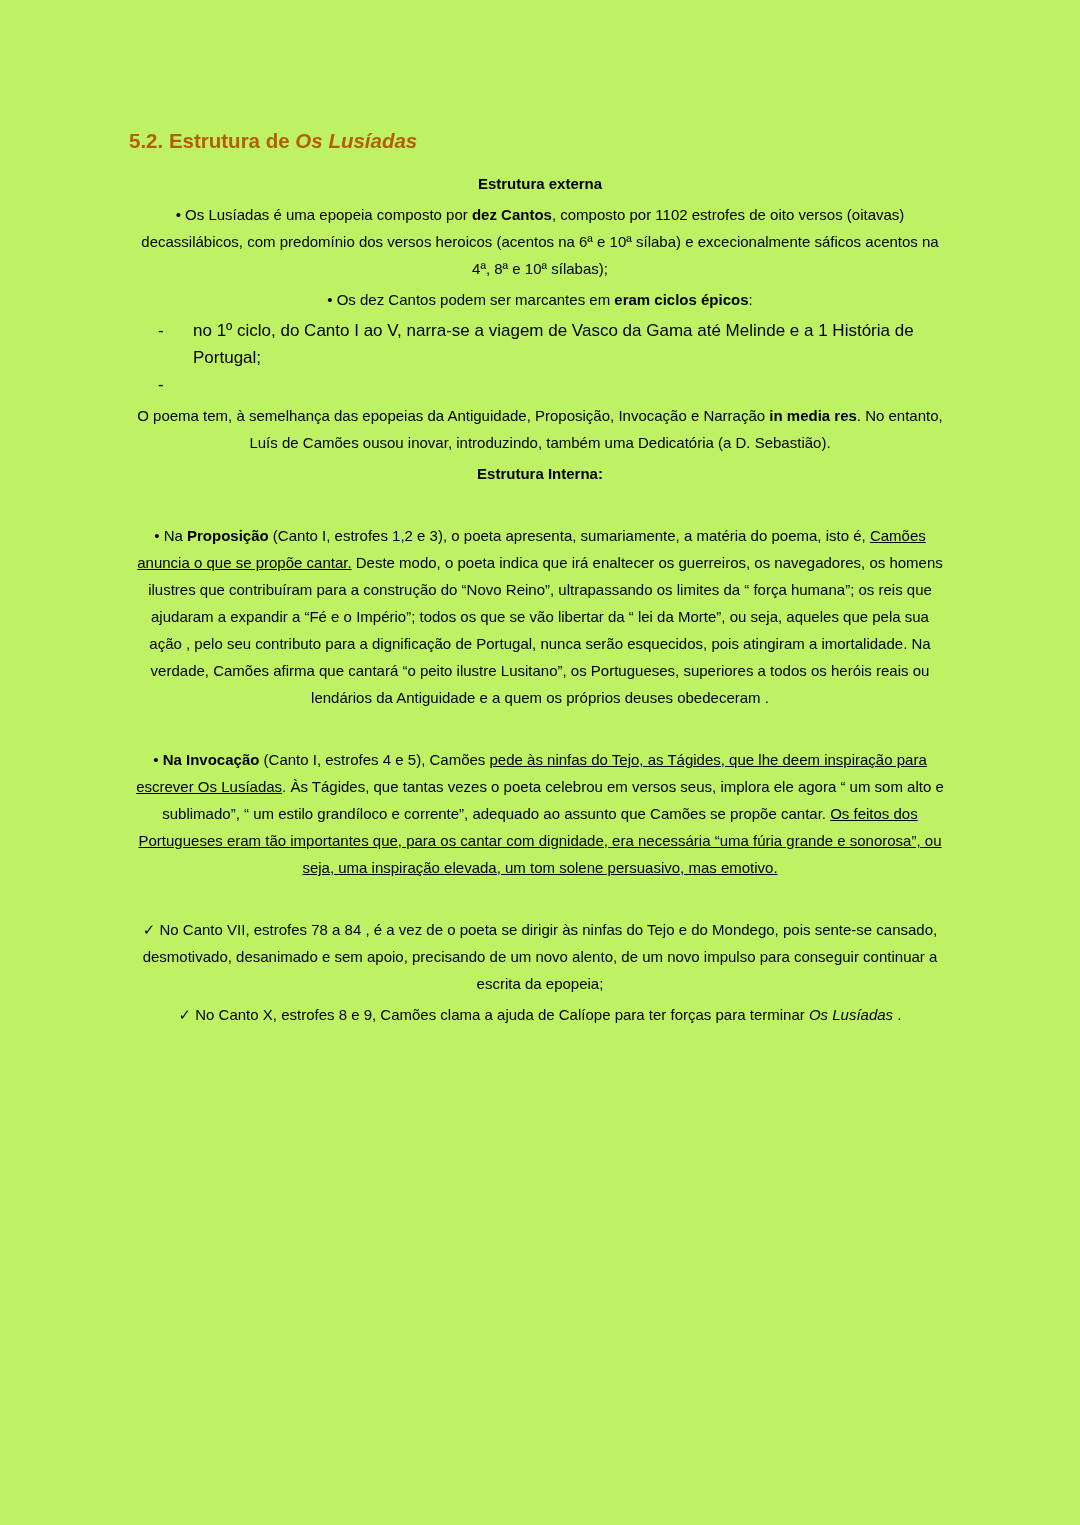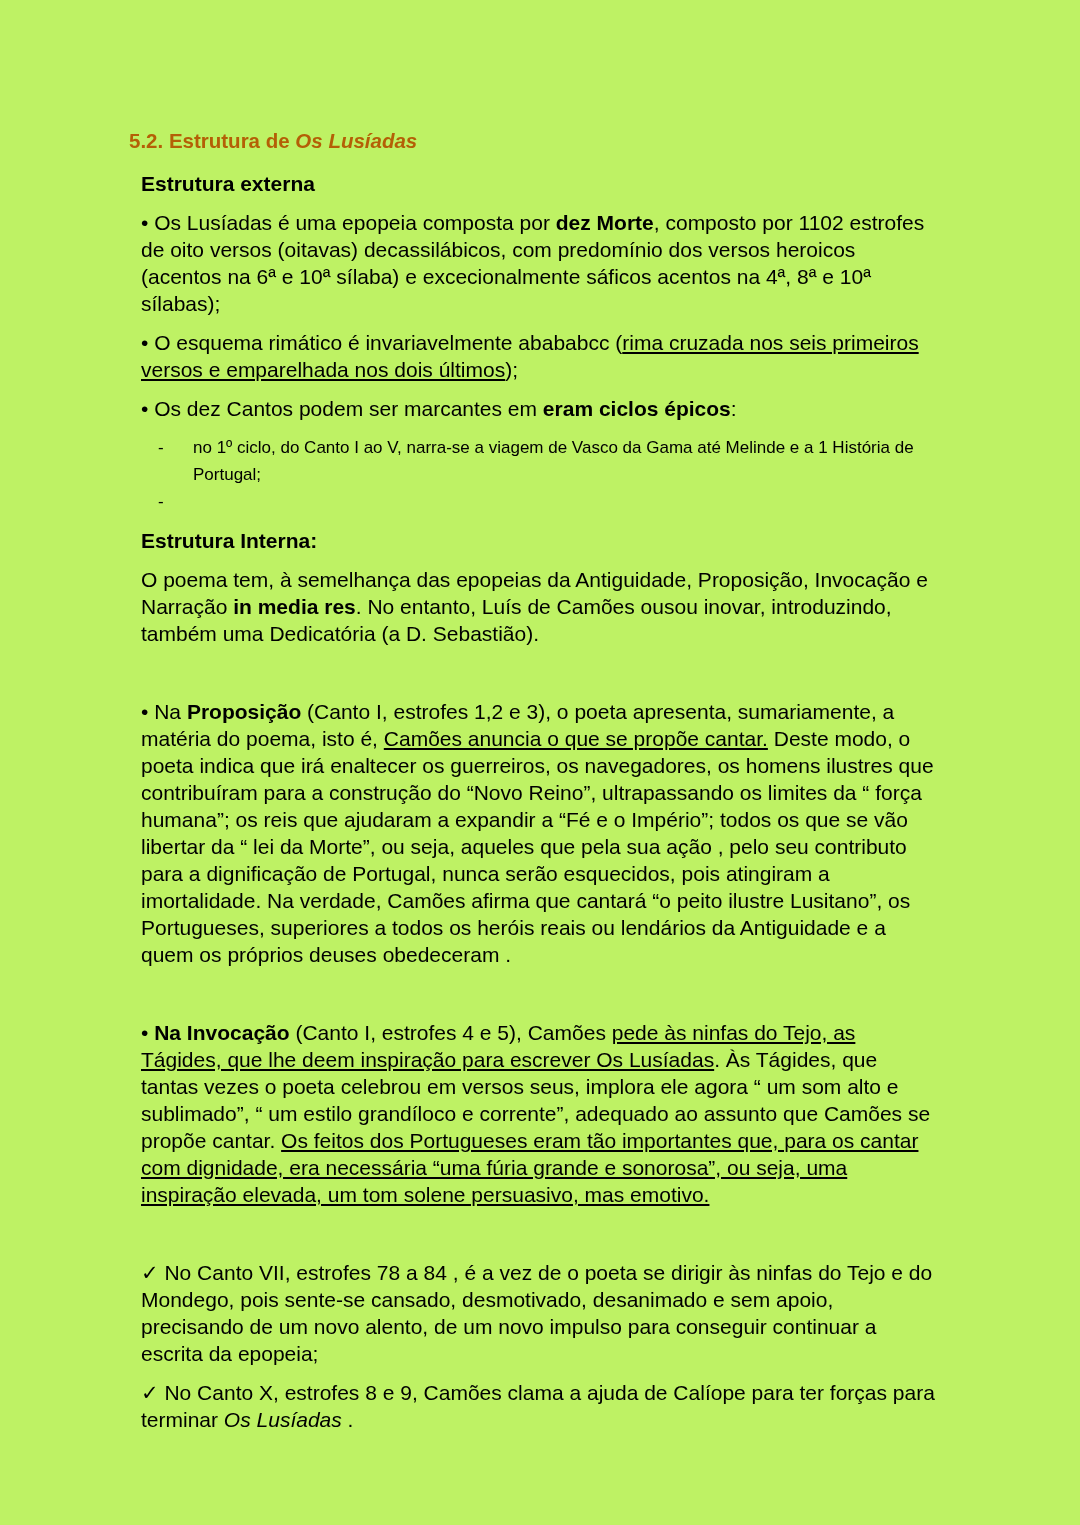--- a/index.html
+++ b/index.html
@@ -21,23 +21,24 @@
     padding: 128px 129px 60px 129px;
     background: #ffffff;
   }
   .h1 {
     font-size: 20.5px;
     line-height: 26px;
     font-weight: bold;
     margin: 0 0 16px 0;
   }
   .p {
-    font-size: 21px;
+    font-size: 15px;
     line-height: 27px;
-    margin: 12px;
+    margin: 4px;
+    text-align: center;
   }
   .dash {
     font-size: 17px;
     line-height: 27px;
     margin: 0;
     padding-left: 64px;
     position: relative;
   }
   .dash .marker {
     position: absolute;
@@ -50,28 +51,27 @@
   .seg-b { font-weight: bold; }
   .seg-i { font-style: italic; }
   .seg-u { text-decoration: underline; }
 </style>
 </head>
 <body>
 
 <div class="page" style="background: #bef264;">
     <div class="h1"><span class="seg-b" style="color: rgb(180, 95, 6);">5.2. Estrutura de </span><span class="seg-b seg-i" style="color: rgb(180, 95, 6);">Os Lusíadas</span></div>
     <div class="p"><span class="seg-b">Estrutura externa</span></div>
-    <div class="p"><span>• Os Lusíadas é uma epopeia composta por </span><span class="seg-b">dez Morte</span><span>, composto por 1102 estrofes de oito versos (oitavas) decassilábicos, com predomínio dos versos heroicos (acentos na 6ª e 10ª sílaba) e excecionalmente sáficos  acentos na 4ª, 8ª e 10ª sílabas);</span></div>
-    <div class="p"><span>• O esquema rimático é invariavelmente abababcc (</span><span class="seg-u">rima cruzada nos seis primeiros versos e emparelhada nos dois últimos</span><span>);</span></div>
+    <div class="p"><span>• Os Lusíadas é uma epopeia composto por </span><span class="seg-b">dez Cantos</span><span>, composto por 1102 estrofes de oito versos (oitavas) decassilábicos, com predomínio dos versos heroicos (acentos na 6ª e 10ª sílaba) e excecionalmente sáficos  acentos na 4ª, 8ª e 10ª sílabas);</span></div>
     <div class="p"><span>• Os dez Cantos podem ser marcantes em </span><span class="seg-b">eram ciclos épicos</span><span>:</span></div>
     <div class="dash"><span class="marker">-</span><span>no 1º ciclo, do Canto I ao V, narra-se a viagem de Vasco da Gama até Melinde e a 1 História de Portugal;</span></div>
     <div class="dash"><span class="marker">-</span></div>
     <div class="spacer"></div>
+    <div class="p"><span>O poema tem, à semelhança das epopeias da Antiguidade, Proposição, Invocação e Narração </span><span class="seg-b">in media res</span><span>. No entanto, Luís de Camões ousou inovar, introduzindo, também uma Dedicatória (a D. Sebastião).</span></div>
     <div class="p"><span class="seg-b">Estrutura Interna:</span></div>
-    <div class="p"><span>O poema tem, à semelhança das epopeias da Antiguidade, Proposição, Invocação e Narração </span><span class="seg-b">in media res</span><span>. No entanto, Luís de Camões ousou inovar, introduzindo, também uma Dedicatória (a D. Sebastião).</span></div>
     <div class="spacer"></div>
     <div class="p"><span>• Na </span><span class="seg-b">Proposição</span><span> (Canto I, estrofes 1,2 e 3), o poeta apresenta, sumariamente, a matéria do poema, isto é, </span><span class="seg-u">Camões anuncia o que se propõe cantar.</span><span> Deste modo, o poeta indica que irá enaltecer os guerreiros, os navegadores, os homens ilustres que contribuíram para a construção do “Novo Reino”, ultrapassando os limites da “ força humana”; os reis que ajudaram a expandir a “Fé e o Império”; todos os que se vão libertar da “ lei da Morte”, ou seja, aqueles que pela sua ação , pelo seu contributo para a dignificação de Portugal, nunca serão esquecidos, pois atingiram a imortalidade. Na verdade, Camões afirma que cantará “o peito ilustre Lusitano”, os Portugueses, superiores a todos os heróis reais ou lendários da Antiguidade e a quem os próprios deuses obedeceram .</span></div>
     <div class="spacer"></div>
     <div class="p"><span>• </span><span class="seg-b">Na Invocação</span><span> (Canto I, estrofes 4 e 5), Camões </span><span class="seg-u">pede às ninfas do Tejo, as Tágides, que lhe deem inspiração para escrever Os Lusíadas</span><span>. Às Tágides, que tantas vezes o poeta celebrou em versos seus, implora ele agora “ um som alto e sublimado”, “ um estilo grandíloco e corrente”, adequado ao assunto que Camões se propõe cantar. </span><span class="seg-u">Os feitos dos Portugueses eram tão importantes que, para os cantar com dignidade, era necessária “uma fúria grande e sonorosa”, ou seja, uma inspiração elevada, um tom solene persuasivo, mas emotivo.</span></div>
     <div class="spacer"></div>
     <div class="p"><span>✓ No Canto VII, estrofes 78 a 84 , é a vez de o poeta se dirigir às ninfas do Tejo e do Mondego, pois sente-se cansado, desmotivado, desanimado e sem apoio, precisando de um novo alento, de um novo impulso para conseguir continuar a escrita da epopeia;</span></div>
     <div class="p"><span>✓ No Canto X, estrofes 8 e 9, Camões clama a ajuda de Calíope para ter forças para terminar </span><span class="seg-i">Os Lusíadas</span><span> .</span></div>
   </div>
 
 </body></html>

